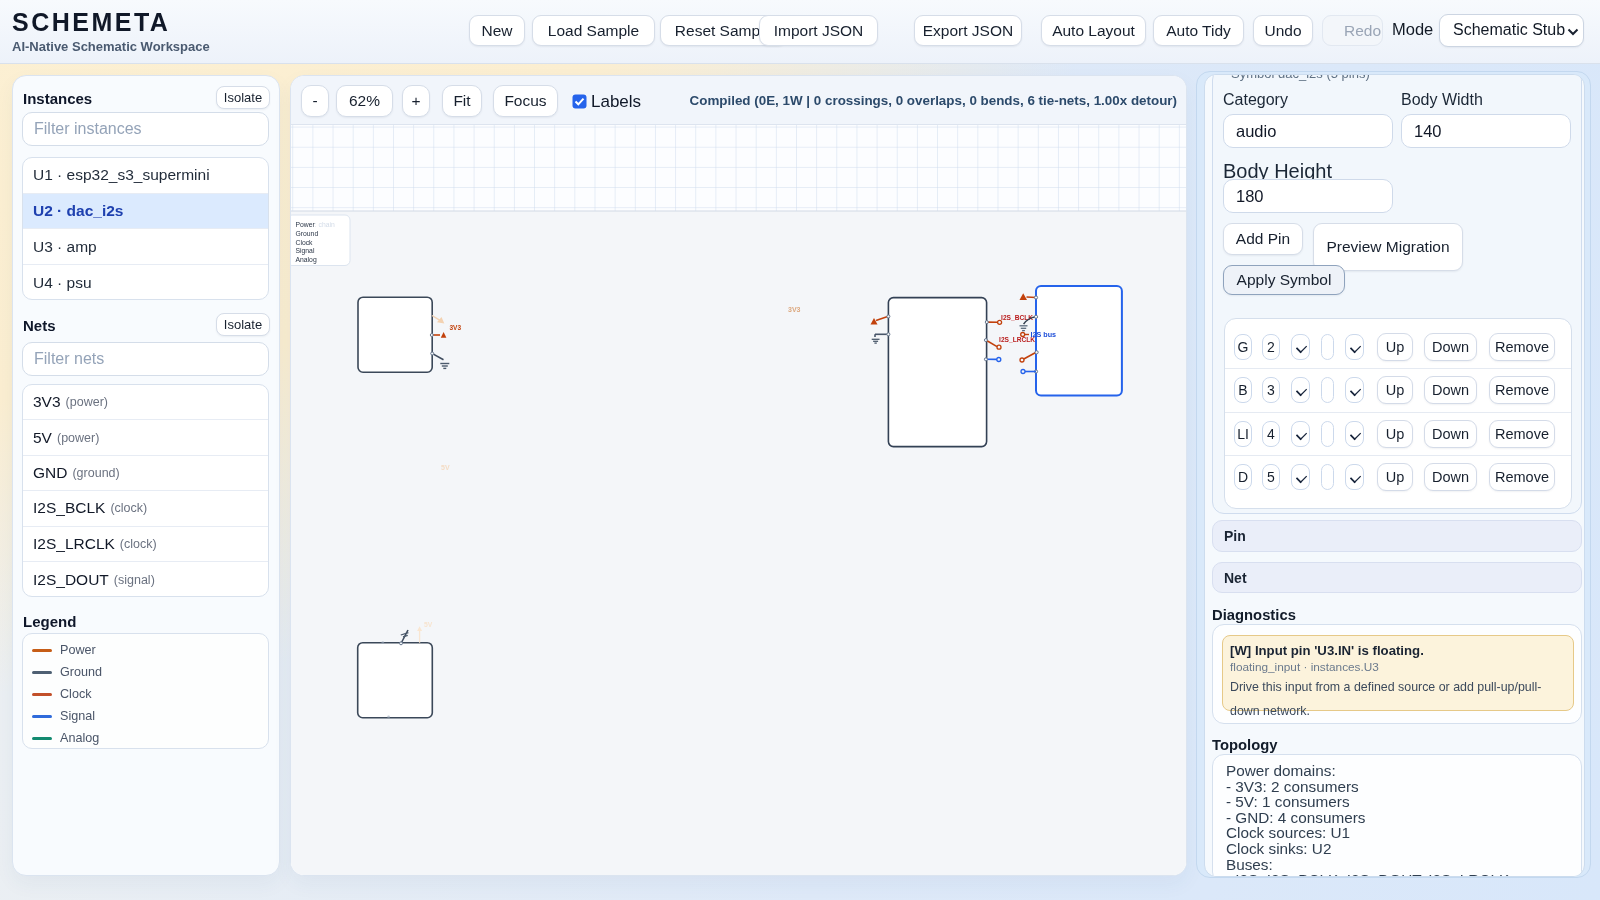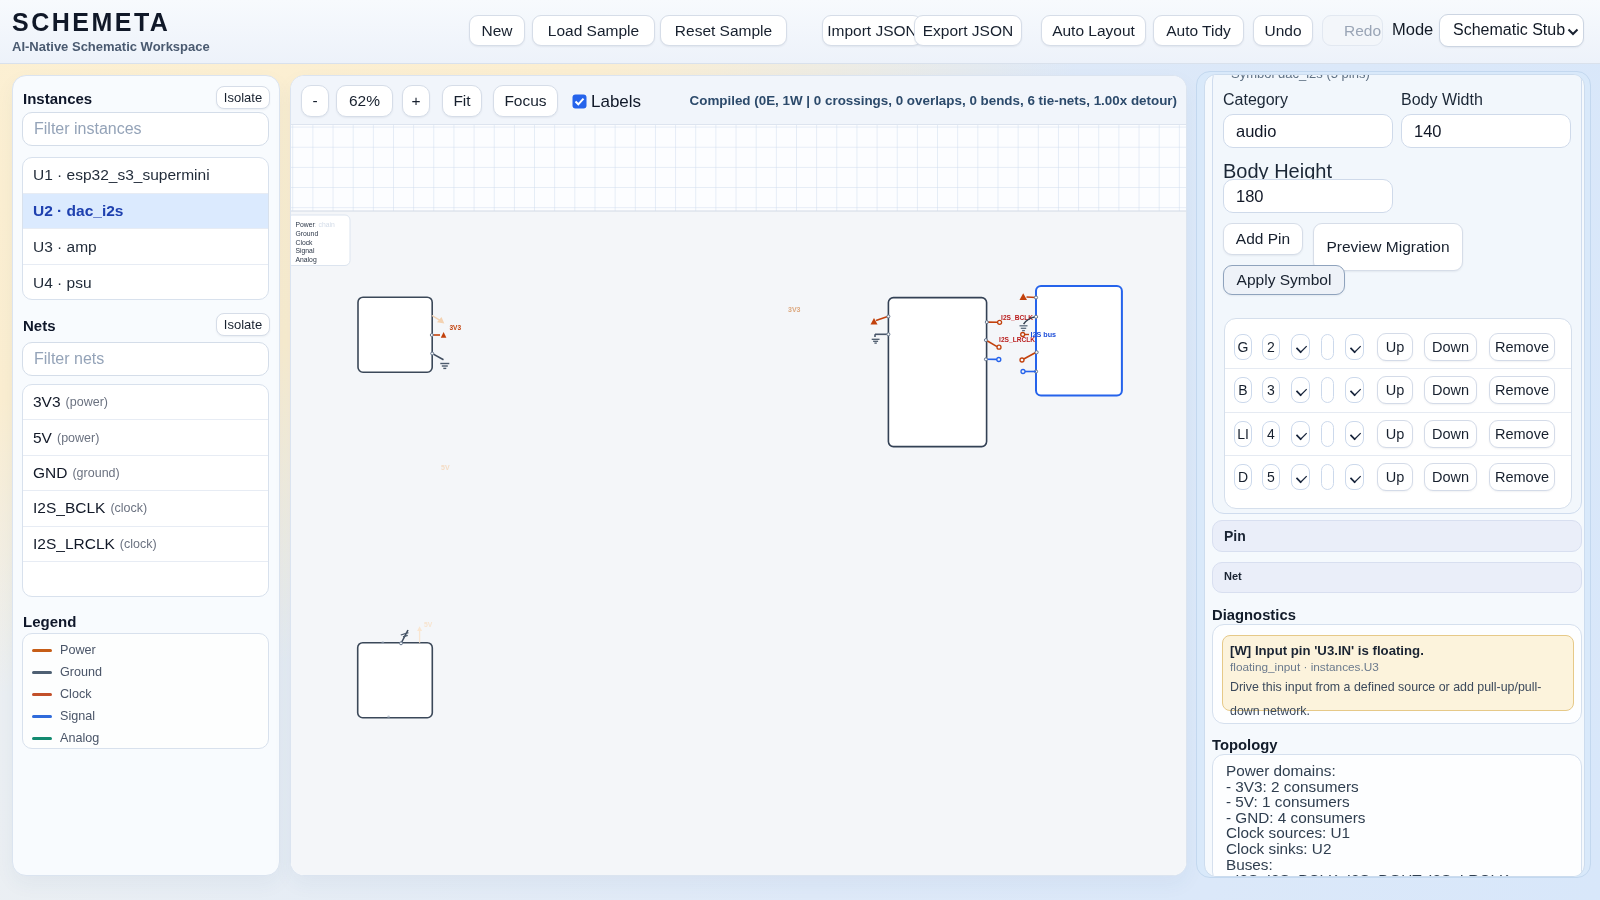--- a/index.html
+++ b/index.html
@@ -20,21 +20,21 @@
 </style></head>
 <body>
 
 <div class="abs" id="header" style="left:0;top:0;width:1600px;height:64px;
 background:linear-gradient(180deg,#f7fafd,#edf2fa);border-bottom:1px solid #d9e1ec;">
   <div class="abs" style="left:12px;top:8px;font-size:25px;font-weight:800;letter-spacing:2.5px;color:#101828;">SCHEMETA</div>
   <div class="abs" style="left:12px;top:39px;font-size:13px;font-weight:700;color:#4a5a70;">AI-Native Schematic Workspace</div>
   <div class="btn" style="left:469px;top:15px;width:56px;">New</div>
   <div class="btn" style="left:532px;top:15px;width:123px;">Load Sample</div>
   <div class="btn" style="left:660px;top:15px;width:127px;">Reset Sample</div>
-  <div class="btn" style="left:822px;top:15px;width:100px;">Import JSON</div>
+  <div class="btn" style="left:759px;top:15px;width:119px;">Import JSON</div>
   <div class="btn" style="left:914px;top:15px;width:108px;">Export JSON</div>
   <div class="btn" style="left:1041px;top:15px;width:105px;">Auto Layout</div>
   <div class="btn" style="left:1153px;top:15px;width:91px;">Auto Tidy</div>
   <div class="btn" style="left:1253px;top:15px;width:60px;">Undo</div>
   <div class="btn" style="left:1322px;top:15px;width:61px;color:#9aa5b6;background:#f3f6fa;border-color:#e2e8f1;box-shadow:none;padding-left:20px;">Redo</div>
   <div class="abs" style="left:1392px;top:20px;font-size:16.5px;color:#121a26;">Mode</div>
   <div class="abs" style="left:1439px;top:14px;width:145px;height:33px;background:#fff;border:1px solid #ccd5e2;border-radius:9px;box-shadow:0 1px 2px rgba(25,40,70,.06);">
     <span class="abs" style="left:13px;top:6px;font-size:16px;color:#121a26;">Schematic Stub</span>
     <svg class="abs" style="left:127px;top:12px;" width="12" height="10" viewBox="0 0 12 10">
         <path d="M1.5 2.5 L6 7 L10.5 2.5" fill="none" stroke="#1a2230" stroke-width="2"></path>
@@ -71,20 +71,24 @@
         <span style="font-size:15.5px;color:#111827;">GND</span>
         <span style="font-size:12.5px;color:#6b7280;margin-left:5px;">(ground)</span>
       </div>
     <div class="net" style="height:35.4px;border-bottom:1px solid #e7ecf4;display:flex;align-items:center;padding-left:10px;">
         <span style="font-size:15.5px;color:#111827;">I2S_BCLK</span>
         <span style="font-size:12.5px;color:#6b7280;margin-left:5px;">(clock)</span>
       </div>
     <div class="net" style="height:35.4px;border-bottom:1px solid #e7ecf4;display:flex;align-items:center;padding-left:10px;">
         <span style="font-size:15.5px;color:#111827;">I2S_LRCLK</span>
         <span style="font-size:12.5px;color:#6b7280;margin-left:5px;">(clock)</span>
+      </div>
+    <div class="net" style="height:35.4px;display:flex;align-items:center;padding-left:10px;">
+        <span style="font-size:15.5px;color:#111827;">I2S_DOUT</span>
+        <span style="font-size:12.5px;color:#6b7280;margin-left:5px;">(signal)</span>
       </div>
   </div>
 
   <div class="abs" style="left:10px;top:537px;font-size:15px;font-weight:700;color:#0f172a;">Legend</div>
   <div class="abs" style="left:9px;top:557px;width:247px;height:116px;background:#fdfefe;border:1px solid #d8e1ed;border-radius:10px;">
     <div class="abs" style="left:9px;top:15px;width:20px;height:3.4px;border-radius:2px;background:#c65d17;"></div>
       <div class="abs" style="left:37px;top:9px;font-size:12.6px;color:#4a5568;">Power</div>
     <div class="abs" style="left:9px;top:37px;width:20px;height:3.4px;border-radius:2px;background:#4e6073;"></div>
       <div class="abs" style="left:37px;top:31px;font-size:12.6px;color:#4a5568;">Ground</div>
     <div class="abs" style="left:9px;top:59px;width:20px;height:3.4px;border-radius:2px;background:#c2502a;"></div>
@@ -282,21 +286,21 @@
             <span class="pb" style="left:199px;width:53px;">Down</span>
             <span class="pb" style="left:264px;width:66px;">Remove</span>
           </div>
       </div>
     </div>
 
     <div class="abs" style="left:7px;top:445px;width:370px;height:32px;background:#eaeef9;border:1px solid #d8dff0;border-radius:10px;">
         <span class="abs" style="left:11px;top:7px;font-size:14px;font-weight:700;color:#1a2433;">Pin</span>
       </div>
     <div class="abs" style="left:7px;top:487px;width:370px;height:31px;background:#eaeef9;border:1px solid #d8dff0;border-radius:10px;">
-        <span class="abs" style="left:11px;top:7px;font-size:11px;font-weight:700;color:#1a2433;">Net</span>
+        <span class="abs" style="left:11px;top:7px;font-size:14px;font-weight:700;color:#1a2433;">Net</span>
       </div>
     <div class="abs" style="left:7px;top:532px;font-size:14.8px;font-weight:700;color:#121c2a;">Diagnostics</div>
 
     <div class="abs" style="left:7px;top:549px;width:370px;height:100px;background:#fdfeff;border:1px solid #d5e0ee;border-radius:12px;">
       <div class="abs" style="left:9px;top:10px;width:352px;height:76px;background:#fcf3dc;border:1px solid #e6c988;border-radius:8px;">
         <div class="abs" style="left:7px;top:7px;font-size:13.2px;font-weight:700;color:#1a2433;">[W] Input pin 'U3.IN' is floating.</div>
         <div class="abs" style="left:7px;top:24px;font-size:11.8px;color:#6b7a8d;">floating_input · instances.U3</div>
         <div class="abs" style="left:7px;top:39px;white-space:nowrap;font-size:12.4px;color:#3c4a5c;line-height:24px;">Drive this input from a defined source or add pull-up/pull-<br>down network.</div>
       </div>
     </div>

